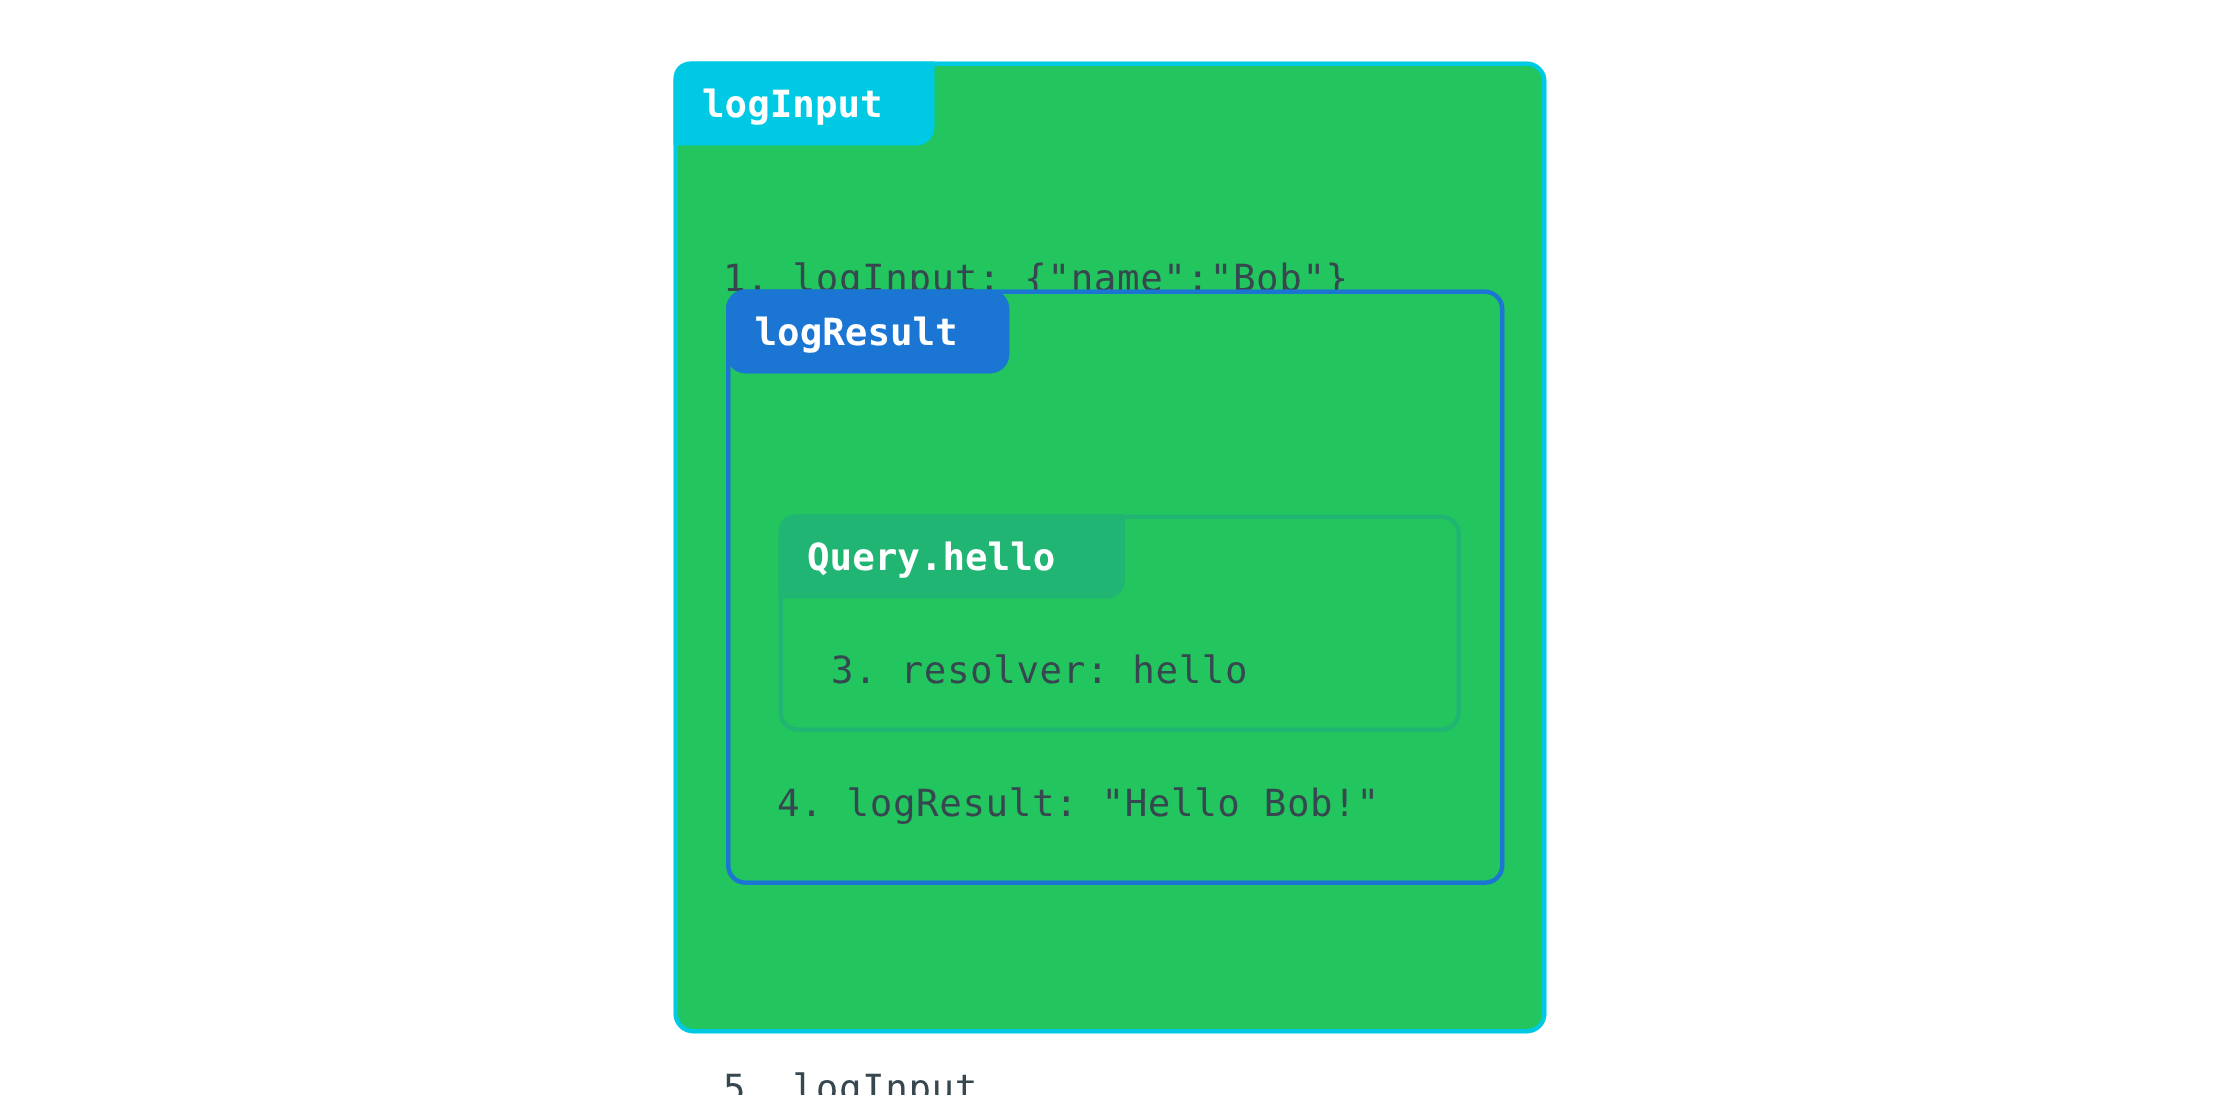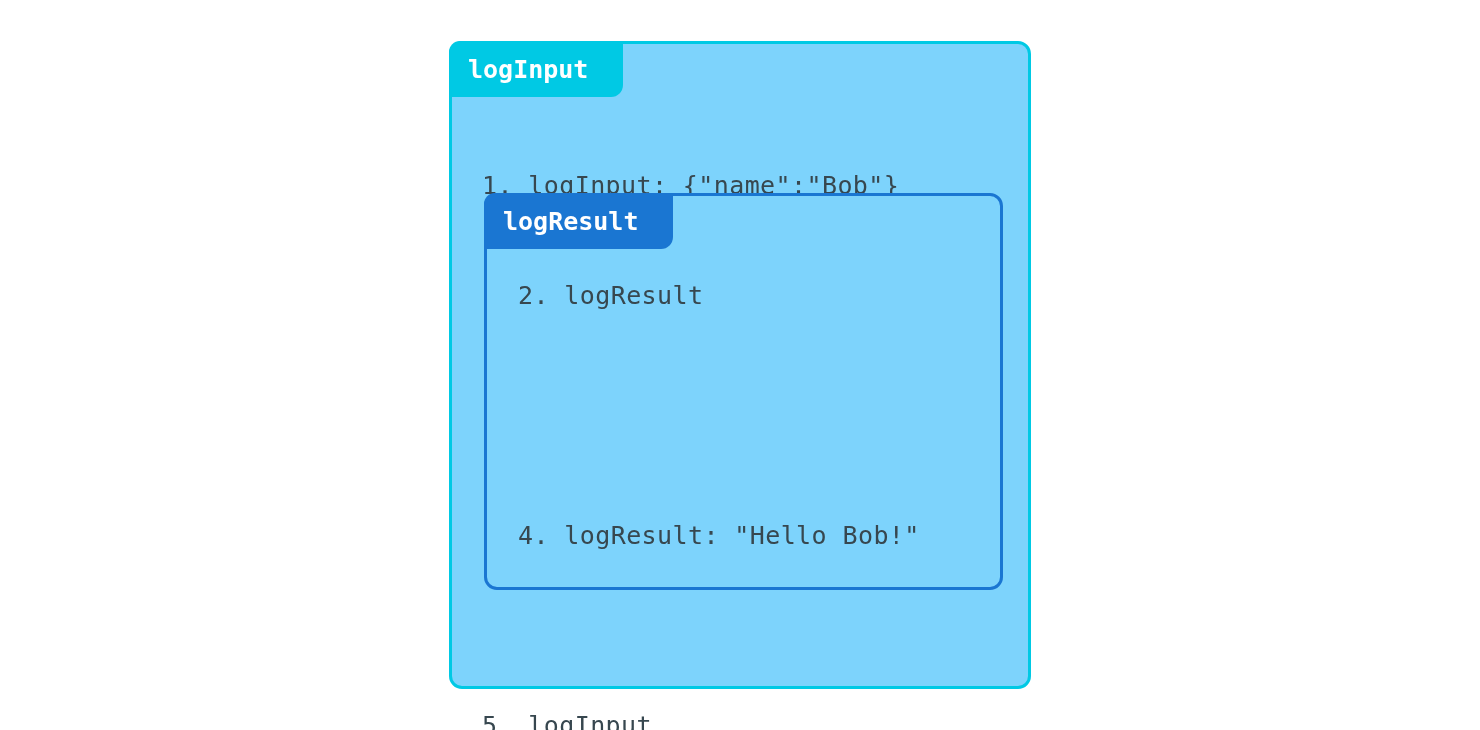--- a/index.html
+++ b/index.html
@@ -24,21 +24,21 @@
     background: #ffffff;
   }
 
   
   .trace-box {
     position: absolute;
     box-sizing: border-box;
     border-style: solid;
     border-width: 3px;
     border-radius: 13px;
-    background: #7dd3fc;
+    background: #22c55e;
   }
 
   .trace-label {
     position: absolute;
     box-sizing: border-box;
     display: flex;
     align-items: center;
     color: #ffffff;
     font-family: "DejaVu Sans Mono", "Liberation Mono", monospace;
     font-weight: bold;
@@ -84,20 +84,21 @@
     border-color: #1a76d2;
   }
   #label-logresult {
     left: -3px;
     top: -3px;
     width: 189px;
     height: 56px;
     background: #1a76d2;
     font-size: 25px;
     padding-left: 19px;
+    border-radius: 13px;
   }
 
   
   #box-queryhello {
     left: 32px;
     top: 147px;
     width: 455px;
     height: 145px;
     border-color: #20b573;
   }
@@ -126,22 +127,27 @@
   <div class="trace-box" id="box-loginput">
 
     <div class="trace-label" id="label-loginput">logInput</div>
 
     <div class="trace-line" id="line-1">1. logInput: {"name":"Bob"}</div>
 
     <div class="trace-box" id="box-logresult">
 
       <div class="trace-label" id="label-logresult">logResult</div>
 
-      <div class="trace-line" id="line-2">2. logResult</div>
 
+      <div class="trace-box" id="box-queryhello">
+
+        <div class="trace-label" id="label-queryhello">Query.hello</div>
+
+        <div class="trace-line" id="line-3">3. resolver: hello</div>
+      </div>
 
       <div class="trace-line" id="line-4">4. logResult: "Hello Bob!"</div>
     </div>
 
     <div class="trace-line" id="line-5">5. logInput</div>
   </div>
 
 </div>
 
 </body></html>

